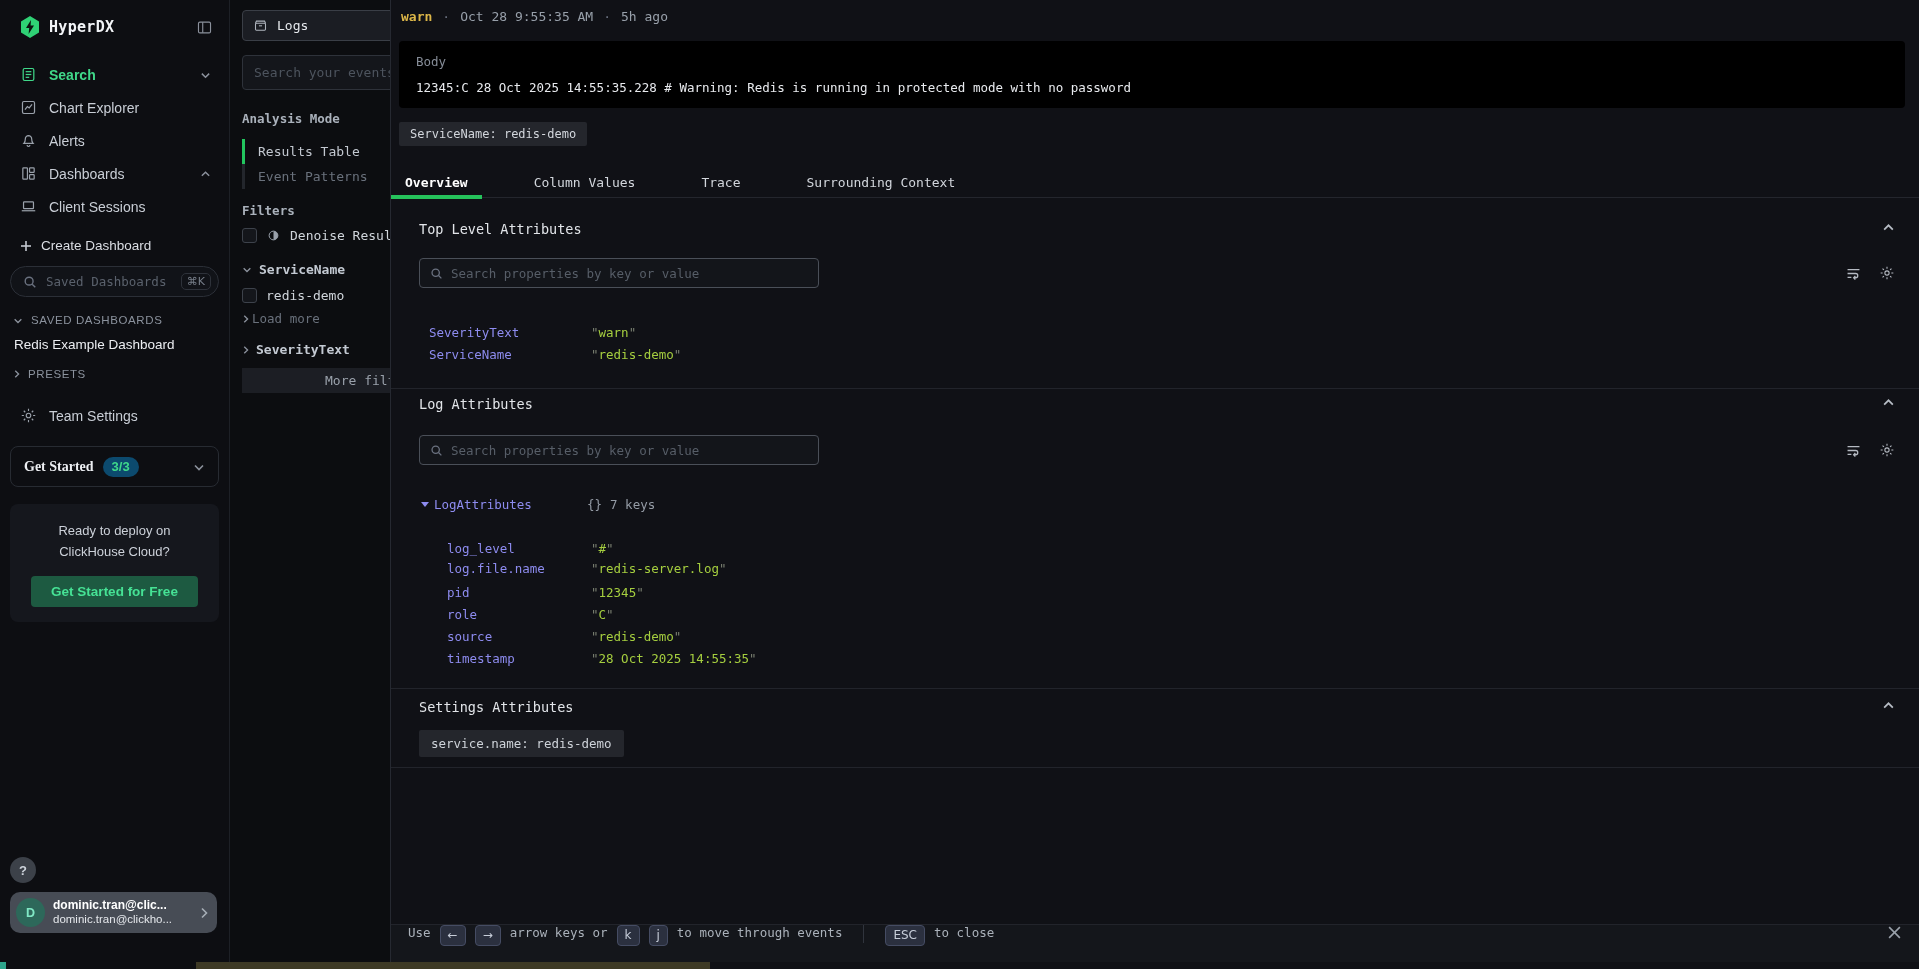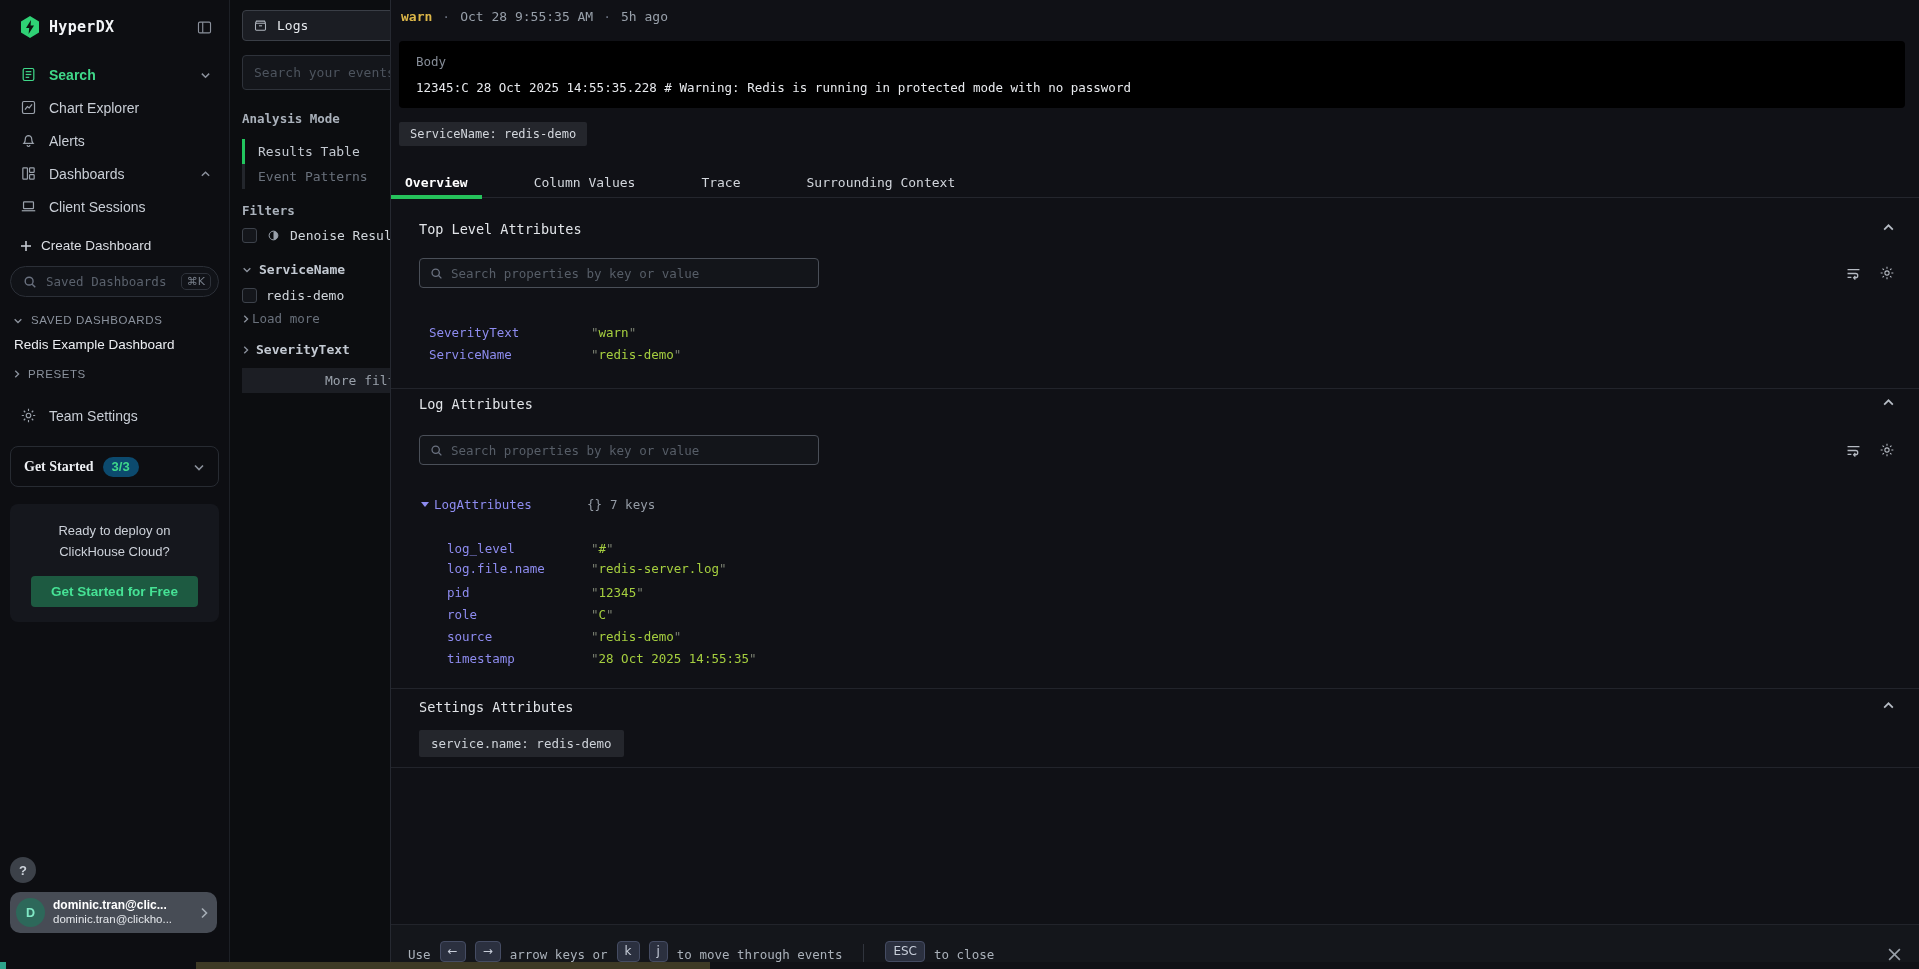--- a/index.html
+++ b/index.html
@@ -101,21 +101,21 @@
   .kv-row { position:absolute; display:flex; font-size:12.5px; cursor:pointer; }
   .kv-key { color:#8e8cf0; }
   .kv-val { color:#a5ce3f; white-space:nowrap; }
   .kv-val::before, .kv-val::after { content:'"'; color:#7b8272; }
   .kv-meta { color:#959ca6; display:flex; gap:8px; }
   .caret-down { width:0; height:0; border-left:4px solid transparent; border-right:4px solid transparent; border-top:5px solid #8e8cf0; margin:5px 5px 0 0; }
   .divider { position:absolute; left:0; right:0; height:0; border-top:1px solid #22242b; }
   .res-chip { position:absolute; left:28px; top:730px; background:#24262c; color:#ced3d9; font-size:12.5px; padding:6px 12px; border-radius:2px; cursor:pointer; }
 
   .drawer-footer { position:absolute; left:0; right:0; top:924px; height:38px; background:#14161b; border-top:1px solid #22242b;
-    display:flex; align-items:flex-end; gap:9px; padding:0 17px; color:#aab1ba; font-size:12.5px; }
+    display:flex; align-items:flex-start; gap:9px; padding:0 17px; color:#aab1ba; font-size:12.5px; }
   .kbd { background:#2b303f; border:1px solid #454c63; border-radius:4px; padding:0px 7px; color:#c7cdd9; font-size:12px; line-height:19px; font-family:"DejaVu Sans",sans-serif; }
   .foot-div { width:1px; height:18px; background:#30343d; margin:0 12px; }
   .close-x { margin-left:auto; color:#9aa1ab; cursor:pointer; }
 
   .bottom-strip { position:absolute; left:196px; top:962px; width:514px; height:7px; background:#3e3a25; }
   .corner-teal { position:absolute; left:0; top:962px; width:6px; height:7px; background:#2ea58c; }
 </style>
 </head>
 <body>
 

